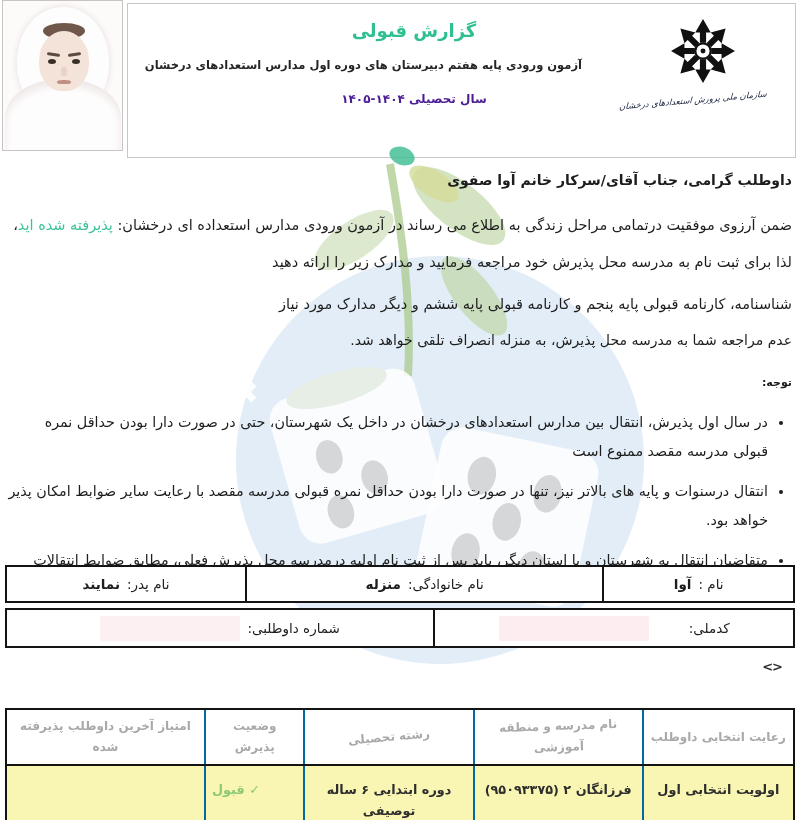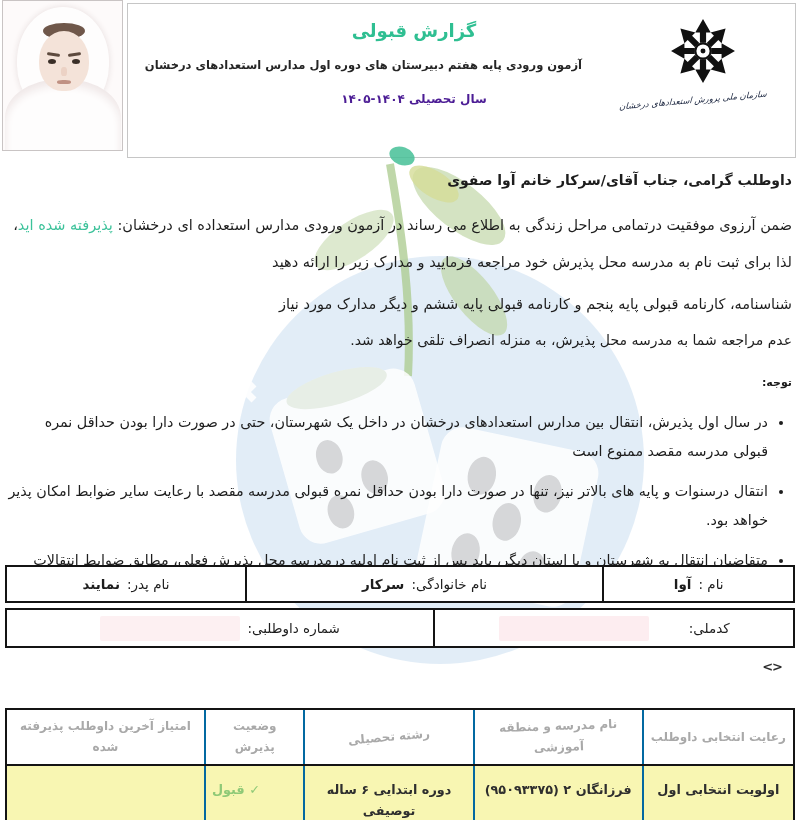--- a/index.html
+++ b/index.html
@@ -181,21 +181,21 @@
     </ul>
   </div>
 
   <div class="info-row info-row-1">
     <div class="info-cell w-name">
       <span>نام :</span>
       <span class="val">آوا</span>
     </div>
     <div class="info-cell w-lastname">
       <span>نام خانوادگی:</span>
-      <span class="val">سرکار</span>
+      <span class="val">منزله</span>
     </div>
     <div class="info-cell w-father">
       <span>نام پدر:</span>
       <span class="val">نمایند</span>
     </div>
   </div>
 
   <div class="info-row info-row-2">
     <div class="info-cell w-natid">
       <span>کدملی:</span>

